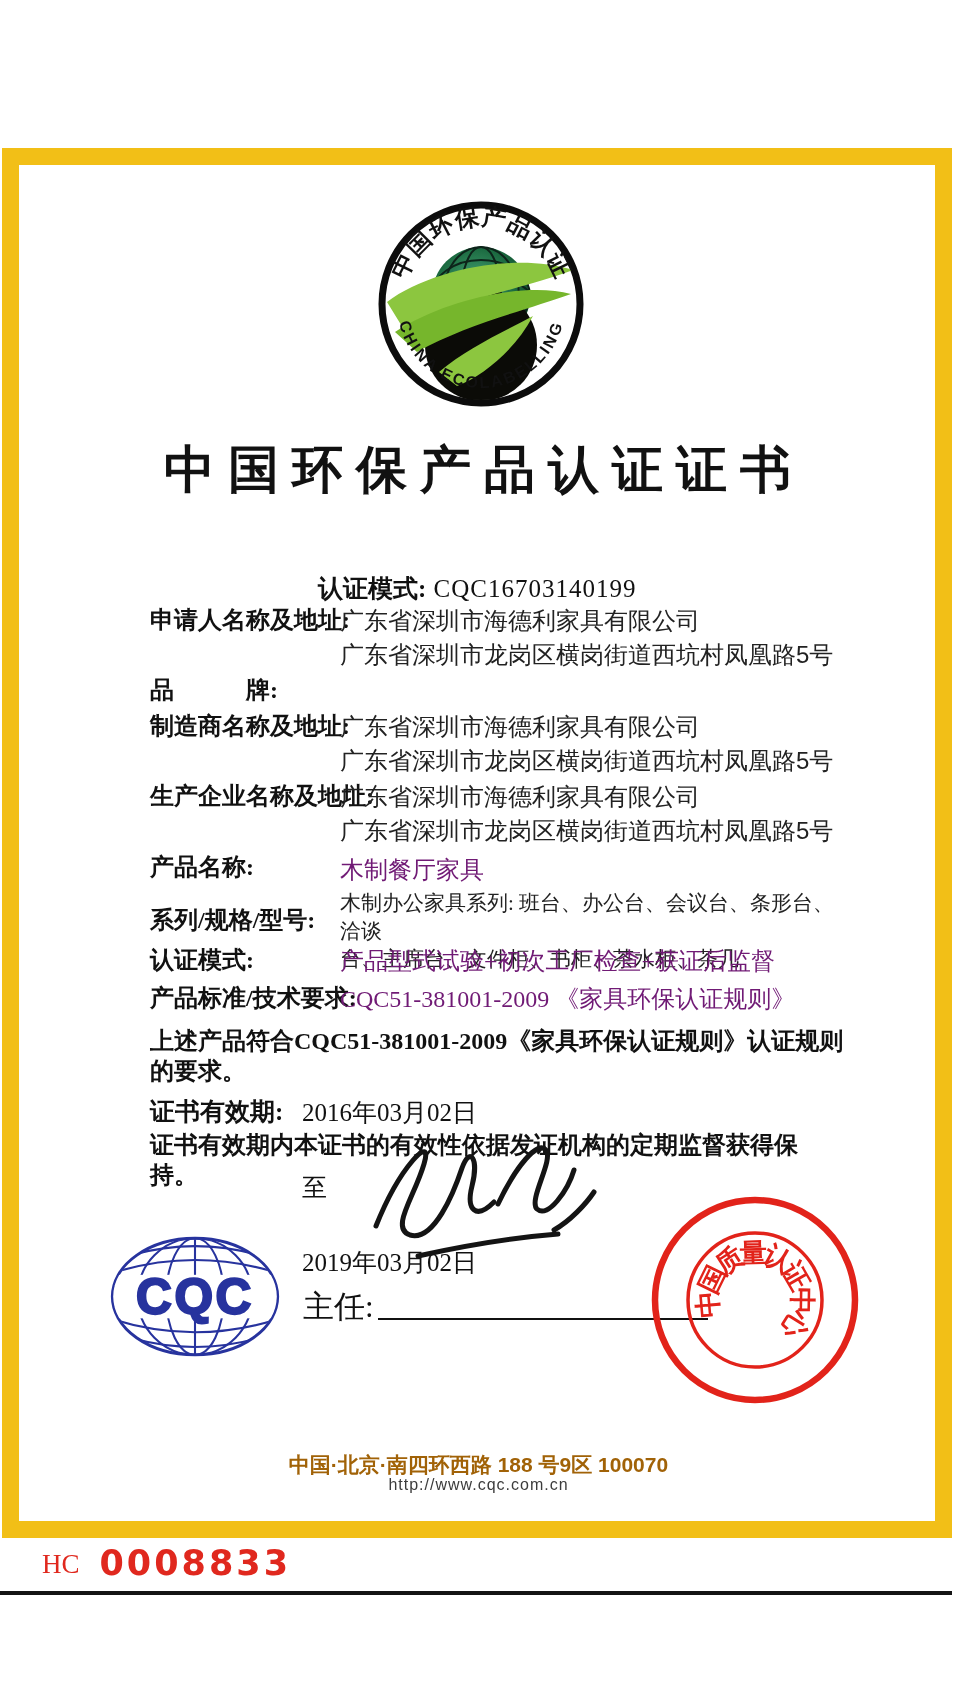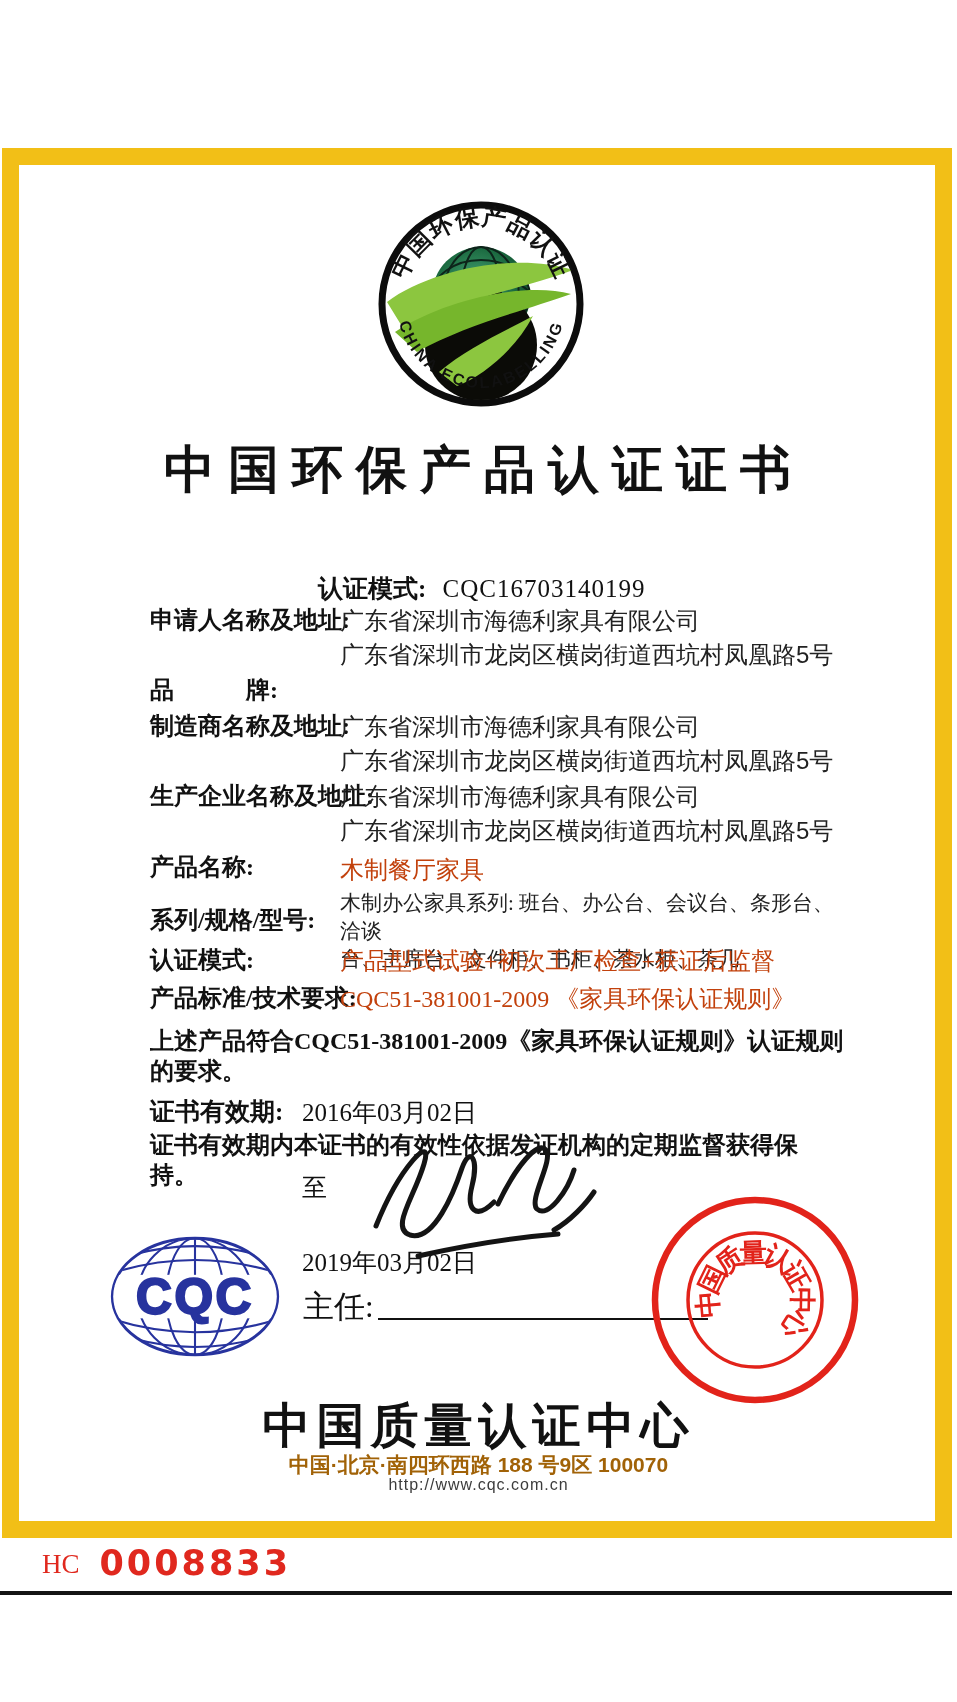--- a/index.html
+++ b/index.html
@@ -5,26 +5,26 @@
   html,body{margin:0;padding:0;background:#ffffff;}
   .page{position:relative;width:957px;height:1702px;background:#fff;overflow:hidden;
         font-family:"Liberation Serif",serif;color:#111;}
   .frame{position:absolute;left:2px;top:148px;width:950px;height:1390px;
          border:17px solid #F2BF17;box-sizing:border-box;background:transparent;}
   .abs{position:absolute;}
   .main-title{left:11px;right:0;top:436px;text-align:center;font-size:51px;font-weight:bold;
               letter-spacing:13px;font-family:"Liberation Sans",sans-serif;}
   .certno{left:318px;top:572px;font-size:25px;}
   .certno .lab{font-weight:bold;}
-  .certno .num{font-family:"Liberation Serif",serif;margin-left:10px;letter-spacing:1px;}
+  .certno .num{font-family:"Liberation Serif",serif;margin-left:1px;letter-spacing:1px;}
   .row{position:absolute;left:150px;width:690px;}
   .row .lab{position:absolute;left:0;top:0;font-size:24px;font-weight:bold;white-space:nowrap;}
   .row .val{position:absolute;left:190px;top:0;width:500px;font-family:"Liberation Sans",sans-serif;
             font-size:24px;line-height:34px;color:#222;}
-  .row .val.serif{font-family:"Liberation Serif",serif;color:#c2410c;}
+  .row .val.serif{font-family:"Liberation Serif",serif;color:#701a75;}
   .row .val.small{font-size:21px;line-height:28px;font-family:"Liberation Serif",serif;}
   .para{left:150px;width:694px;font-size:24px;font-weight:bold;line-height:30px;}
   .validity .lab{font-size:25px;font-weight:bold;}
   .validity .vals{position:absolute;left:152px;top:1px;display:flex;gap:42px;font-size:25px;white-space:nowrap;flex-direction:column;}
   .sig-label{left:303px;top:1286px;font-size:31px;font-weight:normal;}
   .sig-line{left:378px;top:1318px;width:330px;height:0;border-top:2px solid #111;}
   .footer-org{left:0;right:0;top:1394px;text-align:center;font-size:48px;font-weight:bold;
               letter-spacing:6px;font-family:"Liberation Sans",sans-serif;}
   .footer-addr{left:0;right:0;top:1451px;text-align:center;font-size:21px;font-weight:bold;
                font-family:"Liberation Sans",sans-serif;color:#a16207;}
@@ -195,21 +195,20 @@
       <text x="63.7" y="85.4" transform="rotate(-64 63.7 85.4)">国</text>
       <text x="80.4" y="66.6" transform="rotate(-33 80.4 66.6)">质</text>
       <text x="104.4" y="59" transform="rotate(-2 104.4 59)">量</text>
       <text x="128.8" y="64.9" transform="rotate(29 128.8 64.9)">认</text>
       <text x="146.7" y="82.5" transform="rotate(60 146.7 82.5)">证</text>
       <text x="153" y="106.8" transform="rotate(91 153 106.8)">中</text>
       <text x="145.9" y="130.9" transform="rotate(122 145.9 130.9)">心</text>
     </g>
   </svg>
 
-  <div class="abs footer-org">中国质量认证中心</div>
   <div class="abs footer-addr">中国·北京·南四环西路 188 号9区  100070</div>
   <div class="abs footer-web">http://www.cqc.com.cn</div>
 
   <div class="abs hc">
     <span class="pre">HC</span>
     <span class="num">0008833</span>
   </div>
 
   <div class="abs scan-line"></div>
 </div>

